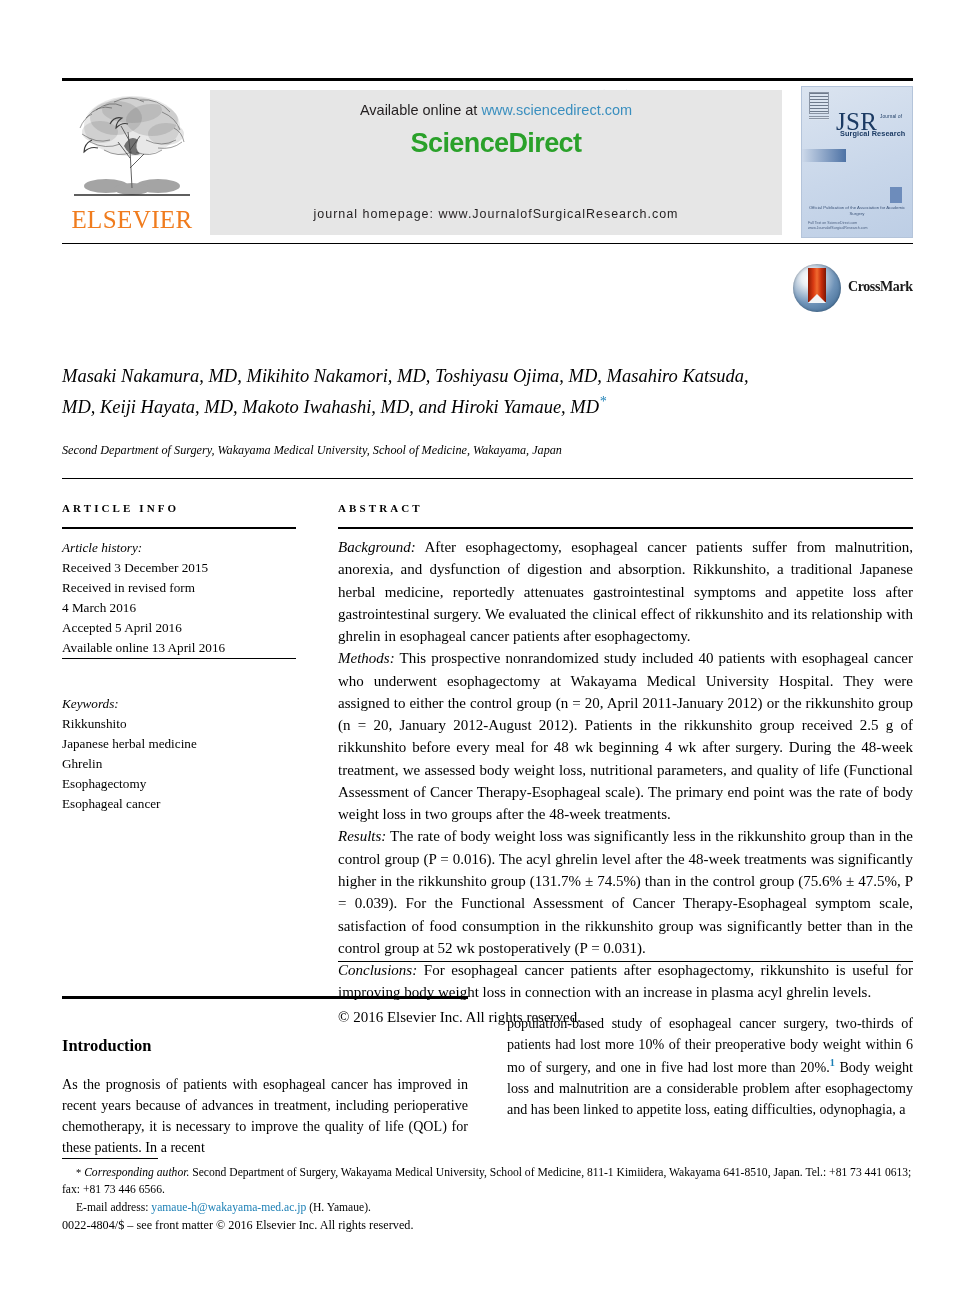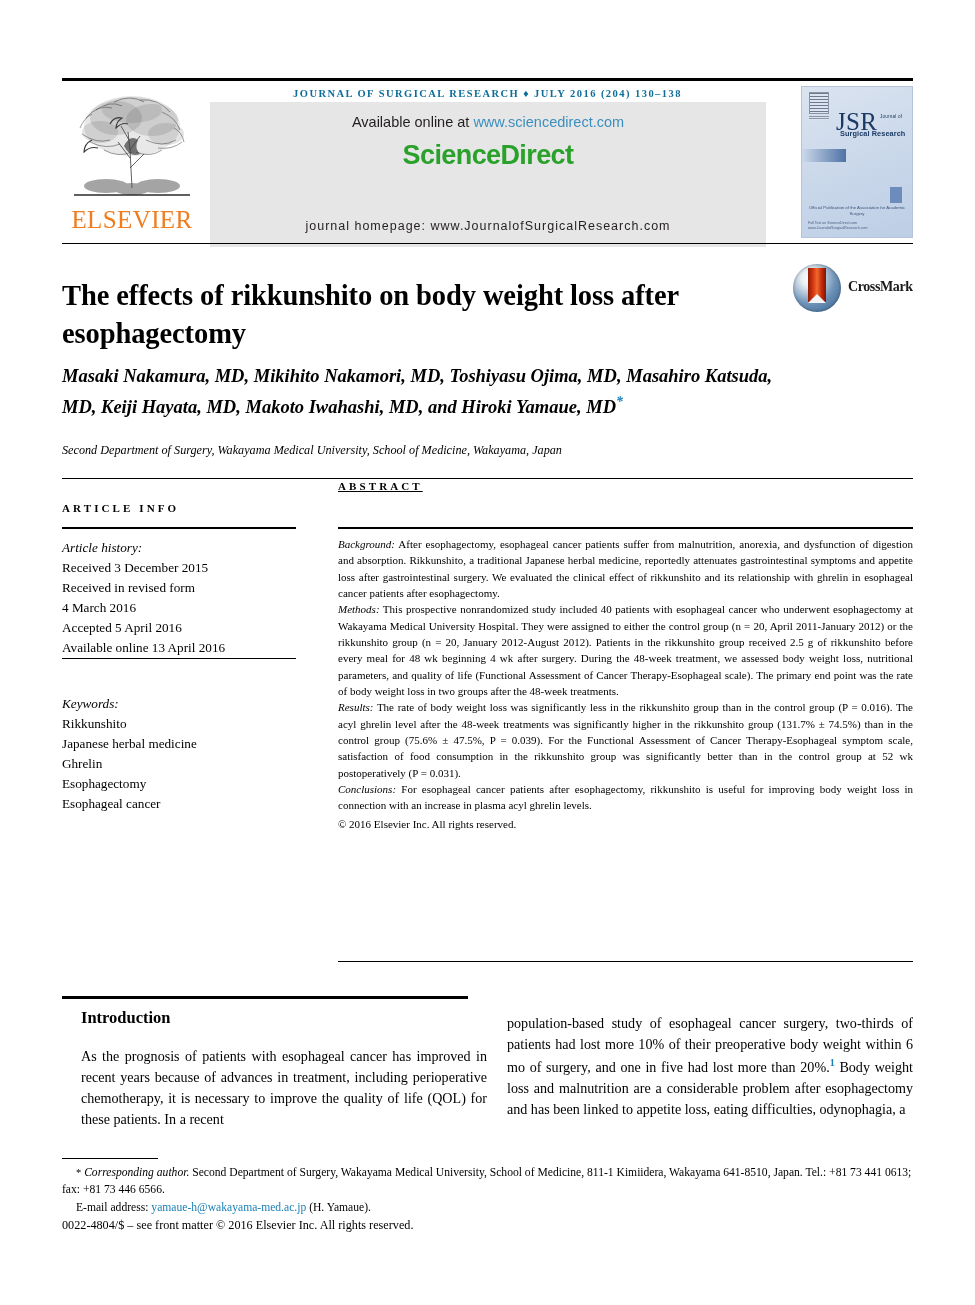--- a/index.html
+++ b/index.html
@@ -81,24 +81,25 @@
     text-align: center;
     font-family: "Liberation Serif", "DejaVu Serif", serif;
     font-size: 25px;
     color: #f07c1e;
     letter-spacing: 0.4px;
   }
 
   .sd-banner {
     position: absolute;
     left: 148px;
-    top: 16px;
+    top: 4px;
     width: 556px;
     height: 145px;
     background: #e6e6e6;
+    padding-left: 16px;
   }
   .sd-avail {
     position: absolute;
     left: 0; top: 12px;
     width: 100%;
     text-align: center;
     font-family: "Liberation Sans", "DejaVu Sans", sans-serif;
     font-size: 14.5px;
     color: #231f20;
   }
@@ -287,21 +288,21 @@
   }
 
   
   .authors {
     position: absolute;
     left: 62px;
     top: 362px;
     width: 720px;
     font-family: "Liberation Serif", "DejaVu Serif", serif;
     font-style: italic;
-    font-weight: bold;
+    font-weight: normal;
     font-size: 18.5px;
     line-height: 1.58;
     color: #000;
   }
   .authors sup {
     color: #1b7fb5;
     font-size: 0.75em;
   }
   .affiliation {
     position: absolute;
@@ -327,21 +328,21 @@
   .sec-head {
     position: absolute;
     font-family: "Liberation Serif", "DejaVu Serif", serif;
     font-size: 11px;
     font-weight: bold;
     letter-spacing: 3.1px;
     color: #000;
     text-transform: uppercase;
   }
   #article-info-head { left: 62px; top: 502px; }
-  #abstract-head     { left: 338px; top: 480px; text-decoration: underline; }
+  #abstract-head     { left: 338px; top: 502px; }
 
   .rule-info {
     position: absolute;
     left: 62px;
     top: 527px;
     width: 234px;
     height: 2.4px;
     background: #000;
   }
   .rule-abs {
@@ -383,21 +384,21 @@
     color: #000;
   }
   .kw-col .lbl { font-style: italic; margin-top: 24px; }
 
   .abstract {
     position: absolute;
     left: 338px;
     top: 536px;
     width: 575px;
     font-family: "Liberation Serif", "DejaVu Serif", serif;
-    font-size: 11px;
+    font-size: 15px;
     line-height: 1.485;
     text-align: justify;
     color: #000;
   }
   .abstract p { margin: 0; }
   .abstract .run-in { font-style: italic; }
   .copyright {
     text-align: left;
     margin-top: 2px !important;
   }
@@ -417,23 +418,22 @@
     top: 996px;
     width: 406px;
     height: 2.6px;
     background: #000;
   }
 
   
   .col-left {
     position: absolute;
     left: 62px;
-    top: 1008px;
+    top: 1036px;
     width: 406px;
-    margin-left: 19px;
   }
   .col-right {
     position: absolute;
     left: 507px;
     top: 1008px;
     width: 406px;
   }
   .body-head {
     font-family: "Liberation Serif", "DejaVu Serif", serif;
     font-size: 16.5px;
@@ -551,21 +551,20 @@
       <div class="jsr-bar-b"></div>
       <div class="jsr-official">Official Publication of the
 Association for Academic Surgery</div>
       <div class="jsr-foot">Full Text on ScienceDirect.com
 www.JournalofSurgicalResearch.com</div>
     </div>
 
   </div>
   <div class="rule-masthead"></div>
 
-  <h1 class="article-title">The effects of rikkunshito on body weight loss after esophagectomy</h1>
 
   <div class="crossmark">
     <div class="crossmark-badge">
       <div class="crossmark-mark"></div>
       <div class="crossmark-notch"></div>
     </div>
     <div class="crossmark-text">CrossMark</div>
   </div>
 
   <div class="authors"><span>Masaki Nakamura, MD, Mikihito Nakamori, MD, Toshiyasu Ojima, MD, Masahiro Katsuda, MD, Keiji Hayata, MD, Makoto Iwahashi, MD, and Hiroki Yamaue, MD</span><sup>*</sup></div>

